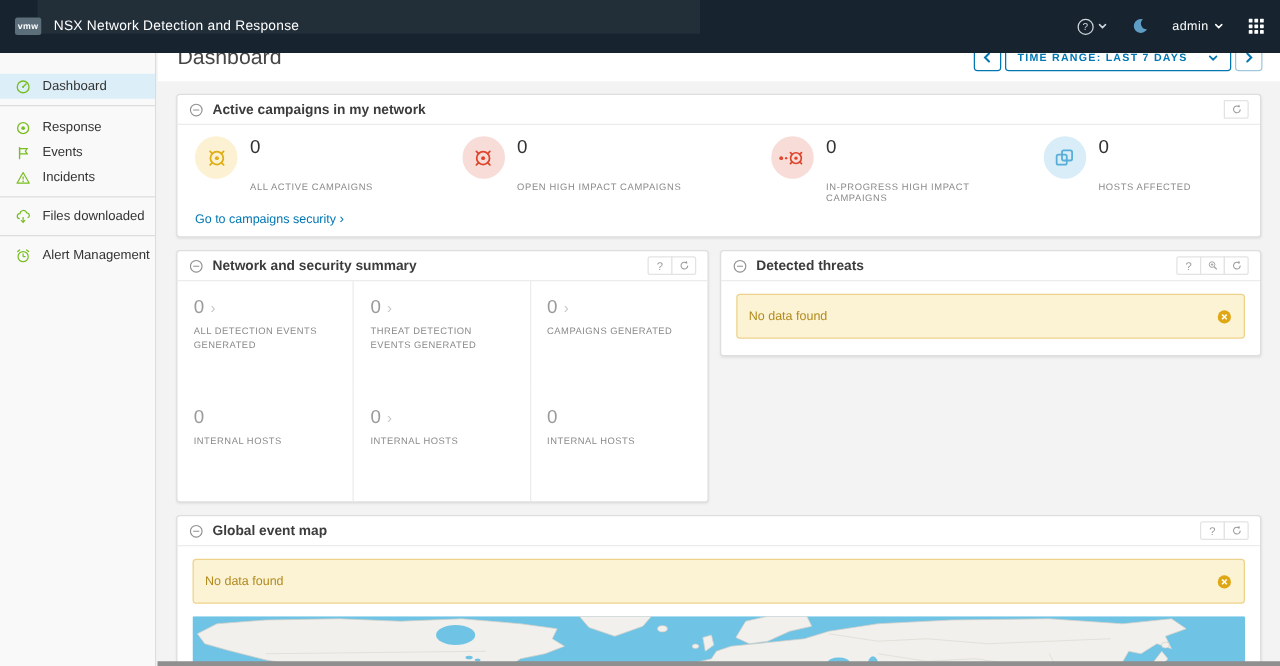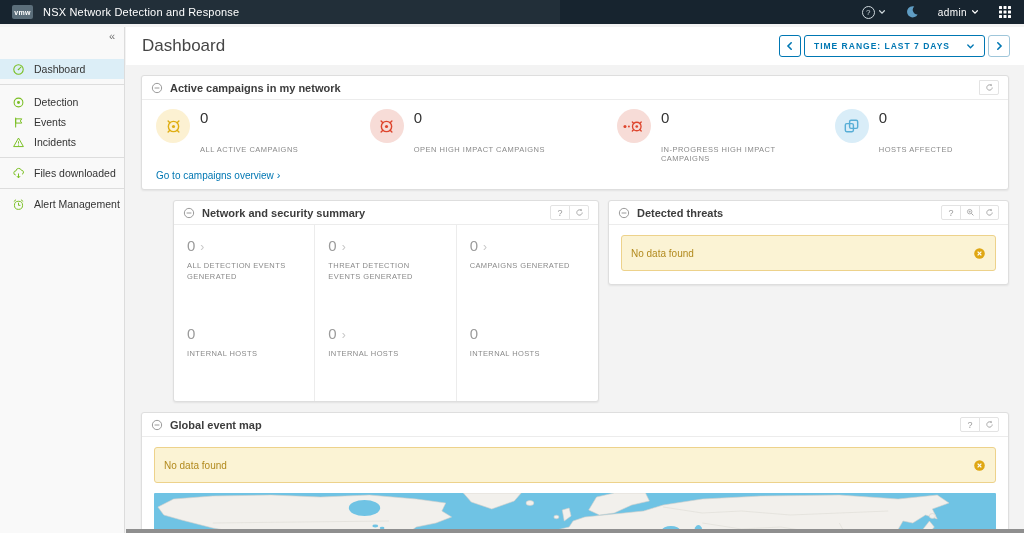--- a/index.html
+++ b/index.html
@@ -1,20 +1,20 @@
 <!DOCTYPE html>
 <html><head>
 <meta charset="utf-8">
 <style>
   * { margin:0; padding:0; box-sizing:border-box; }
   html,body { width:1024px; height:533px; overflow:hidden; background:#f3f3f3;
     font-family:"Liberation Sans", sans-serif; }
 
   
-  .topbar { position:fixed; top:0; left:0; width:1024px; height:24px; background:#17242f;
+  .topbar { position:fixed; top:0; left:0; width:1024px; height:42px; background:#17242f;
     display:flex; align-items:center; padding:0 12px; z-index:50; }
   .topbar .band { position:absolute; left:30px; top:0; width:530px; height:27px;
     background:rgba(255,255,255,.05); }
   .logo { width:21px; height:14px; background:#5b6e7a; border-radius:2px; color:#fff;
     font-size:7px; font-weight:bold; display:flex; align-items:center; justify-content:center;
     letter-spacing:.3px; position:relative; }
   .prod-title { color:#fff; font-size:11px; margin-left:10px; position:relative; letter-spacing:.2px; }
   .top-right { margin-left:auto; display:flex; align-items:center; gap:19px; color:#fff; }
   .help-wrap { display:flex; align-items:center; gap:3px; color:#cfd8dd; }
   .help-circ { width:13px; height:13px; border:1px solid #cfd8dd; border-radius:50%;
@@ -76,21 +76,21 @@
   .ic-b { background:#d9edf8; color:#57aed6; }
   .stat-ic .svg-ic { width:19px; height:19px; }
   .stat-ic .svg-ic.wide { width:24px; height:19px; }
   .stat-tx { margin-left:10px; padding-top:1px; }
   .stat-val { font-size:15px; color:#333; line-height:15px; }
   .stat-lab { font-size:7.5px; color:#8a8a8a; letter-spacing:.5px; margin-top:20px; max-width:150px; }
   .p-link { font-size:10px; color:#0077b3; padding:4px 14px 8px 14px; cursor:pointer; }
   .p-link .chev { font-size:11px; }
 
   
-  .row2 { display:flex; gap:9px; align-items:flex-start; margin-top:10px;margin-left:32px; }
+  .row2 { display:flex; gap:9px; align-items:flex-start; margin-top:10px; }
   .summary { width:426px; flex:none; }
   .sum-grid { display:flex; flex-wrap:wrap; }
   .cell { width:33.333%; height:88px; padding:13px 12px 0 13px; }
   .cell.bdr { border-right:1px solid #ececec; }
   .cell-val { font-size:15px; color:#9b9b9b; line-height:15px; }
   .cell-val .chev { font-size:12px; color:#c8c8c8; margin-left:5px; }
   .cell-lab { font-size:7.5px; color:#8a8a8a; letter-spacing:.4px; margin-top:5px; line-height:1.5; }
   .threats { flex:1; }
   .p-body { padding:10px 12px 13px 12px; }
   .alert { border:1px solid #edd28b; background:#fbf3d4; border-radius:3px; height:36px;
@@ -256,21 +256,21 @@
           <use href="#sy-gauge"></use>
         </svg>
       <span>Dashboard</span>
     </div>
     <div class="nav-sep"></div>
     <div class="nav-gap"></div>
     <div class="nav-item">
       <svg class="nic">
           <use href="#sy-camp"></use>
         </svg>
-      <span>Detection</span>
+      <span>Response</span>
     </div>
     <div class="nav-item">
       <svg class="nic">
           <use href="#sy-flag"></use>
         </svg>
       <span>Events</span>
     </div>
     <div class="nav-item">
       <svg class="nic">
           <use href="#sy-warn"></use>
@@ -376,21 +376,21 @@
                 <use href="#sy-stack"></use>
               </svg>
             </span>
           <span class="stat-tx">
             <div class="stat-val">0</div>
             <div class="stat-lab">HOSTS AFFECTED</div>
           </span>
         </div>
       </div>
       <div class="p-link">
-        <span>Go to campaigns overview</span>
+        <span>Go to campaigns security</span>
         <span class="chev">›</span>
       </div>
     </section>
 
     <div class="row2">
       <section class="panel summary">
         <div class="p-head">
           <svg class="minus">
               <use href="#sy-minus"></use>
             </svg>

